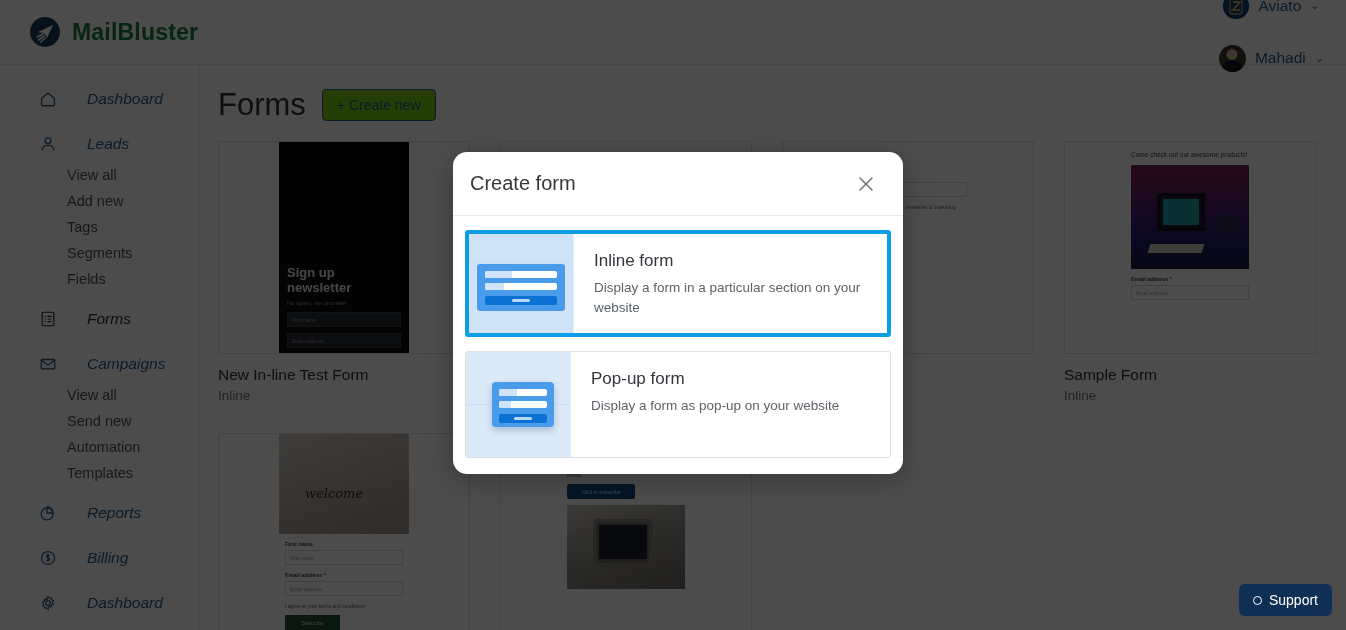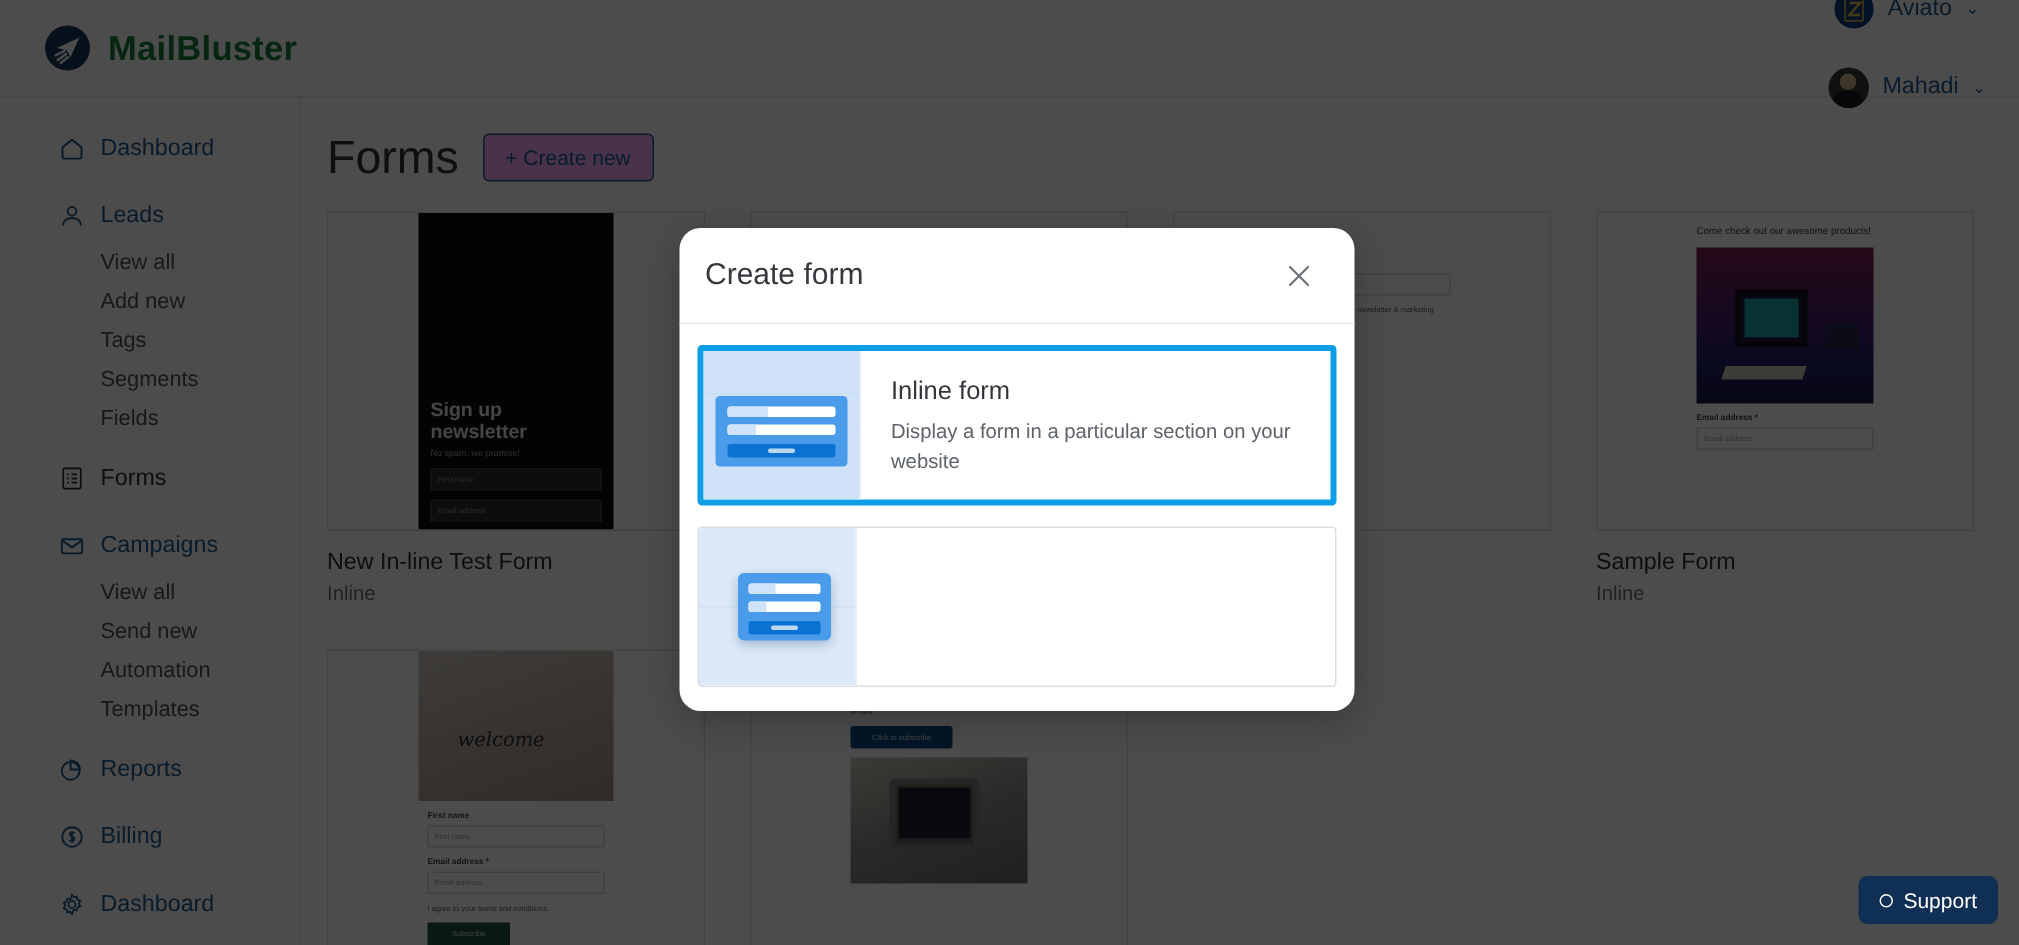--- a/index.html
+++ b/index.html
@@ -44,42 +44,43 @@
   .caret { font-size: 11px; color: #1f5a8c; }
 
   
   .sidebar {
     position: absolute; top: 65px; left: 0; width: 200px; height: 565px;
     background: #ffffff; border-right: 1px solid #eceef0;
     padding: 16px 0 0 0; overflow: hidden;
   }
   .nav-item {
     display: flex; align-items: center; gap: 13px;
-    height: 36px; padding-left: 38px; color: #1f5a8c; font-size: 15.5px;
+    height: 36px; padding-left: 58px; color: #1f5a8c; font-size: 15.5px;
     position: relative;
+    font-style: italic;
   }
   .nav-item .ic { position: absolute; left: 38px; width: 19px; height: 19px; display:flex; align-items:center; justify-content:center;}
   .nav-item .lbl { padding-left: 29px; }
   .nav-item.active { color: #2c2f33; }
   .nav-item.active .ic svg { stroke: #2c2f33; }
   .nav-sub {
     height: 26px; padding-left: 67px; display: flex; align-items: center;
     color: #4c5258; font-size: 14.5px;
   }
   .nav-gap { height: 9px; }
 
   
   .content {
     position: absolute; top: 65px; left: 200px; width: 1146px; height: 565px;
     background: #ffffff; padding: 22px 24px 0 18px; overflow: hidden;
   }
   .page-head { display: flex; align-items: center; gap: 16px; margin-bottom: 18px; padding-left: 0px;}
   .page-title { font-size: 31px; color: #303338; font-weight: normal; }
   .create-btn {
-    border: 1px solid #1f5a8c; color: #1f5a8c; background: #f0abfc;
+    border: 1px solid #1f5a8c; color: #1f5a8c; background: #84cc16;
     border-radius: 4px; font-size: 14px; padding: 8px 14px; line-height: 1;
     font-family: "Liberation Sans", sans-serif;
   }
 
   .cards { display: flex; flex-wrap: wrap; gap: 30px; }
   .card { width: 252px; }
   .card-preview {
     width: 252px; height: 213px; border: 1px solid #dfe2e5; background: #fff;
     overflow: hidden; position: relative; display: flex; justify-content: center;
   }
@@ -452,20 +453,24 @@
                 <i class="tip"></i>
               </div>
             <div class="ill-bar b2">
                 <i class="tip" style="width:26%"></i>
               </div>
             <div class="ill-btn">
                 <i></i>
               </div>
           </div>
         </div>
+        <div class="opt-txt">
+          <div class="opt-name">Pop-up form</div>
+          <div class="opt-desc">Display a form as pop-up on your website</div>
+        </div>
       </div>
 
     </div>
   </div>
 
   <div class="fab">
     <span class="ring"></span>
     <span>Support</span>
   </div>
 

